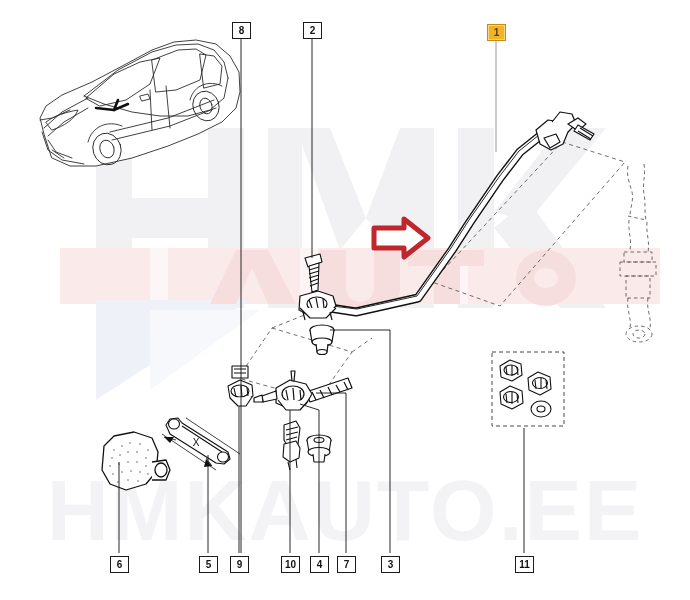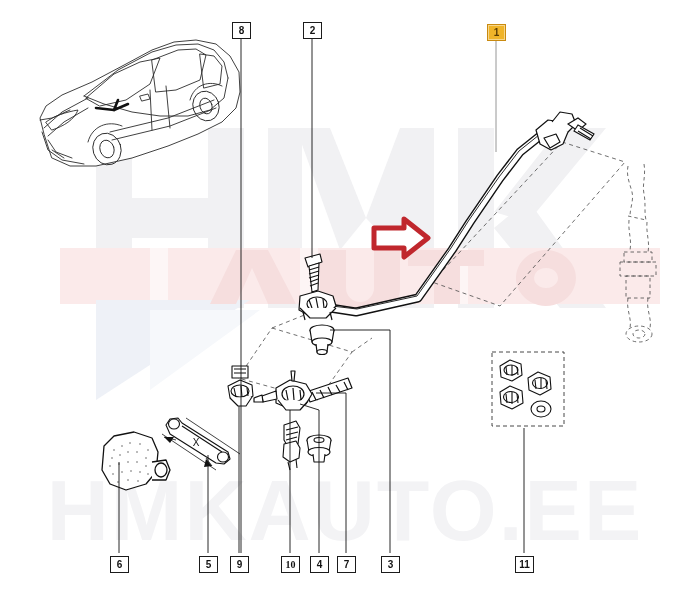--- a/index.html
+++ b/index.html
@@ -364,19 +364,19 @@
     </g>
   </svg>
 
   <div class="callout-box" style="left:232px; top:22px;">8</div>
   <div class="callout-box" style="left:303px; top:22px;">2</div>
   <div class="callout-box highlight" style="left:487px; top:24px;">1</div>
 
   <div class="callout-box" style="left:110px; top:556px;">6</div>
   <div class="callout-box" style="left:199px; top:556px;">5</div>
   <div class="callout-box" style="left:230px; top:556px;">9</div>
-  <div class="callout-box" style="left:281px; top:556px;font-family:Liberation Serif, serif;">10</div>
+  <div class="callout-box" style="left:281px; top:556px;">10</div>
   <div class="callout-box" style="left:310px; top:556px;">4</div>
   <div class="callout-box" style="left:337px; top:556px;">7</div>
   <div class="callout-box" style="left:381px; top:556px;">3</div>
   <div class="callout-box" style="left:515px; top:556px;">11</div>
 
 </div>
 
 </body></html>

